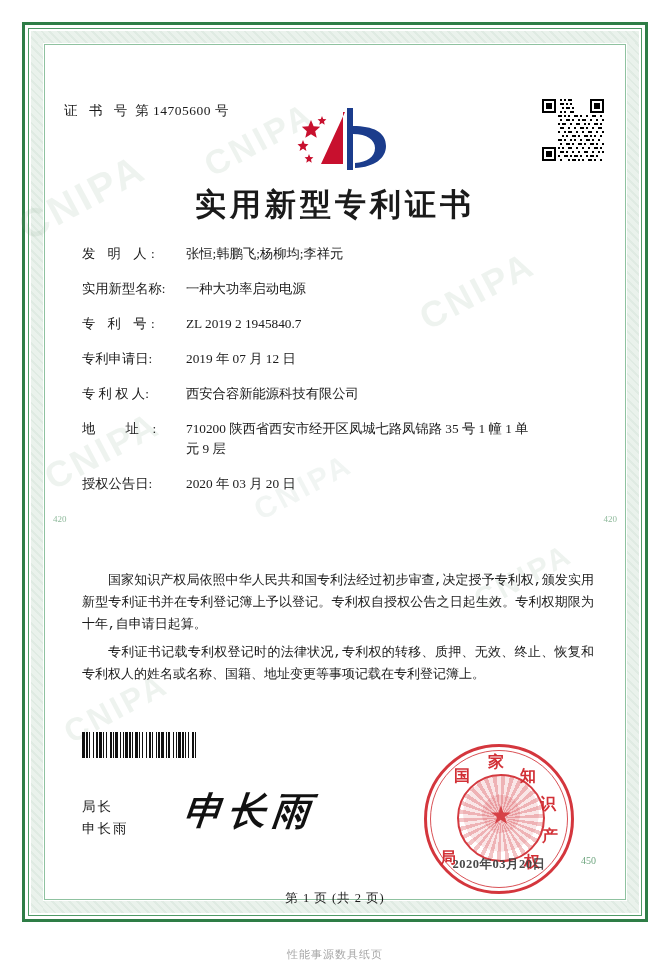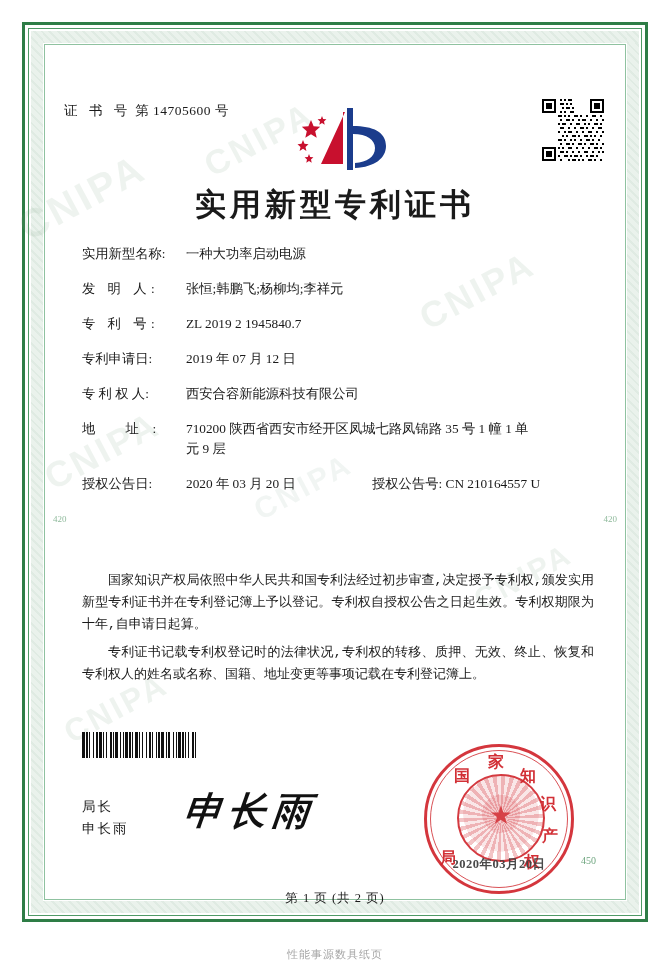--- a/index.html
+++ b/index.html
@@ -475,27 +475,27 @@
             <rect x="29" y="30" width="1" height="1"></rect>
         </g>
       </svg>
     </div>
 
     <div class="title">实用新型专利证书</div>
 
     <div class="fields">
 
       <div class="row">
+        <span class="label sp3">发 明 人:</span>
+        <span class="value">张恒;韩鹏飞;杨柳均;李祥元</span>
+      </div>
+
+      <div class="row">
         <span class="label">实用新型名称:</span>
         <span class="value">一种大功率启动电源</span>
-      </div>
-
-      <div class="row">
-        <span class="label sp3">发 明 人:</span>
-        <span class="value">张恒;韩鹏飞;杨柳均;李祥元</span>
       </div>
 
       <div class="row">
         <span class="label sp3">专 利 号:</span>
         <span class="value">ZL 2019 2 1945840.7</span>
       </div>
 
       <div class="row">
         <span class="label">专利申请日:</span>
         <span class="value">2019 年 07 月 12 日</span>
@@ -508,24 +508,20 @@
 
       <div class="row">
         <span class="label sp5">地 址:</span>
         <span class="value">710200 陕西省西安市经开区凤城七路凤锦路 35 号 1 幢 1 单</span>
         <span class="addr-line2">元 9 层</span>
       </div>
 
       <div class="row row-two">
         <span class="label">授权公告日:</span>
         <span class="value">2020 年 03 月 20 日</span>
-        <span class="label2">
-          <span>授权公告号:</span>
-          <span>CN 210164557 U</span>
-        </span>
       </div>
 
     </div>
 
     <div class="paras">
       <p>国家知识产权局依照中华人民共和国专利法经过初步审查,决定授予专利权,颁发实用新型专利证书并在专利登记簿上予以登记。专利权自授权公告之日起生效。专利权期限为十年,自申请日起算。</p>
       <p>专利证书记载专利权登记时的法律状况,专利权的转移、质押、无效、终止、恢复和专利权人的姓名或名称、国籍、地址变更等事项记载在专利登记簿上。</p>
     </div>
 
     <div class="barcode"><i style="width:3px"></i><i style="width:1px;background:transparent"></i><i style="width:2px"></i><i style="width:1px;background:transparent"></i><i style="width:1px"></i><i style="width:3px;background:transparent"></i><i style="width:1px"></i><i style="width:2px;background:transparent"></i><i style="width:2px"></i><i style="width:1px;background:transparent"></i><i style="width:3px"></i><i style="width:1px;background:transparent"></i><i style="width:1px"></i><i style="width:2px;background:transparent"></i><i style="width:1px"></i><i style="width:3px;background:transparent"></i><i style="width:2px"></i><i style="width:1px;background:transparent"></i><i style="width:1px"></i><i style="width:1px;background:transparent"></i><i style="width:3px"></i><i style="width:2px;background:transparent"></i><i style="width:1px"></i><i style="width:2px;background:transparent"></i><i style="width:1px"></i><i style="width:1px;background:transparent"></i><i style="width:3px"></i><i style="width:1px;background:transparent"></i><i style="width:2px"></i><i style="width:1px;background:transparent"></i><i style="width:1px"></i><i style="width:2px;background:transparent"></i><i style="width:3px"></i><i style="width:1px;background:transparent"></i><i style="width:1px"></i><i style="width:2px;background:transparent"></i><i style="width:1px"></i><i style="width:3px;background:transparent"></i><i style="width:1px"></i><i style="width:2px;background:transparent"></i><i style="width:2px"></i><i style="width:1px;background:transparent"></i><i style="width:1px"></i><i style="width:3px;background:transparent"></i><i style="width:1px"></i><i style="width:1px;background:transparent"></i><i style="width:2px"></i><i style="width:1px;background:transparent"></i><i style="width:3px"></i><i style="width:2px;background:transparent"></i><i style="width:1px"></i><i style="width:1px;background:transparent"></i><i style="width:2px"></i><i style="width:3px;background:transparent"></i><i style="width:1px"></i><i style="width:2px;background:transparent"></i><i style="width:1px"></i><i style="width:1px;background:transparent"></i><i style="width:3px"></i><i style="width:1px;background:transparent"></i><i style="width:2px"></i><i style="width:1px;background:transparent"></i><i style="width:1px"></i><i style="width:2px;background:transparent"></i><i style="width:1px"></i><i style="width:3px;background:transparent"></i><i style="width:2px"></i><i style="width:1px;background:transparent"></i><i style="width:1px"></i><i style="width:1px;background:transparent"></i></div>

